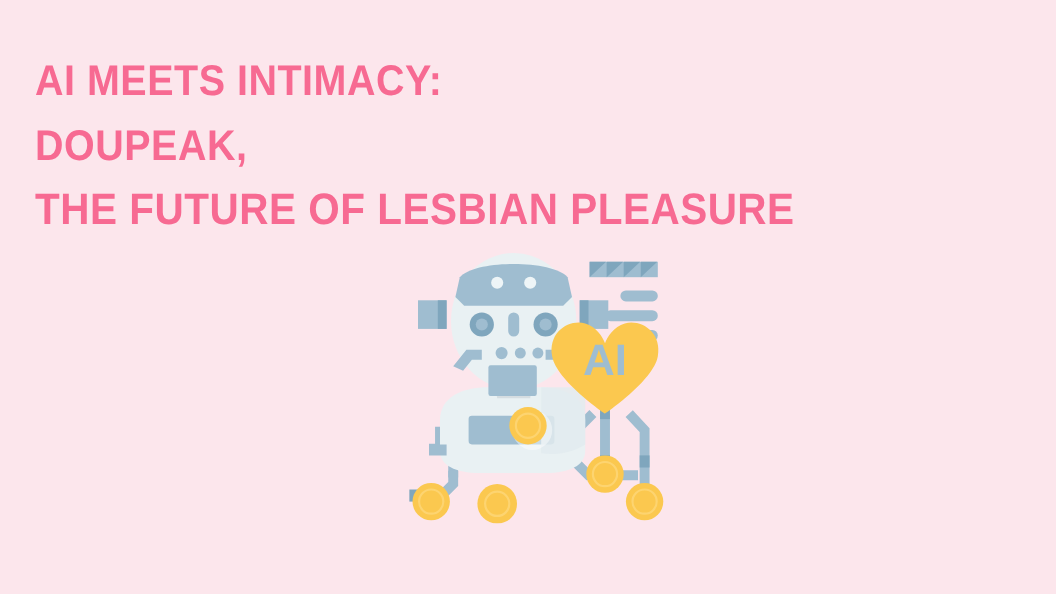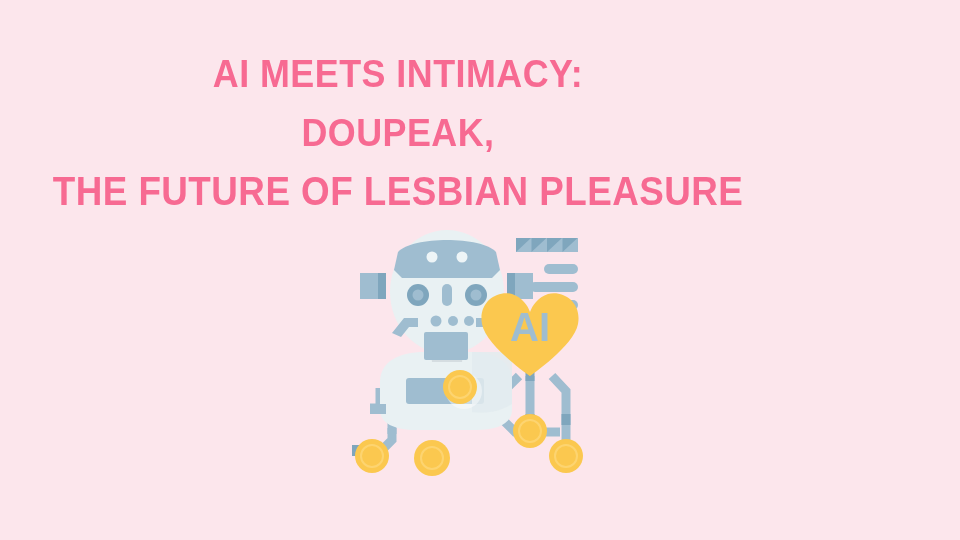--- a/index.html
+++ b/index.html
@@ -17,38 +17,37 @@
     width: 960px;
     height: 540px;
     background: #fce6ec;
     overflow: hidden;
   }
   #headline {
     position: absolute;
     left: 0;
     top: 44px;
     width: 796px;
-    text-align: center;
   }
   .title-line {
     color: #f76a92;
     font-family: "Liberation Sans Narrow", "Liberation Sans", sans-serif;
     font-weight: bold;
     font-size: 39px;
     line-height: 59px;
     letter-spacing: 0.5px;
     text-transform: uppercase;
     transform: scaleX(0.92);
     transform-origin: center center;
     white-space: nowrap;
   }
   #line3 { font-size: 40px; }
   #illustration {
     position: absolute;
-    left: 352px;
+    left: 372px;
     top: 228px;
     width: 250px;
     height: 248px;
   }
   #illustration svg {
     display: block;
     width: 250px;
     height: 248px;
   }
 </style>

